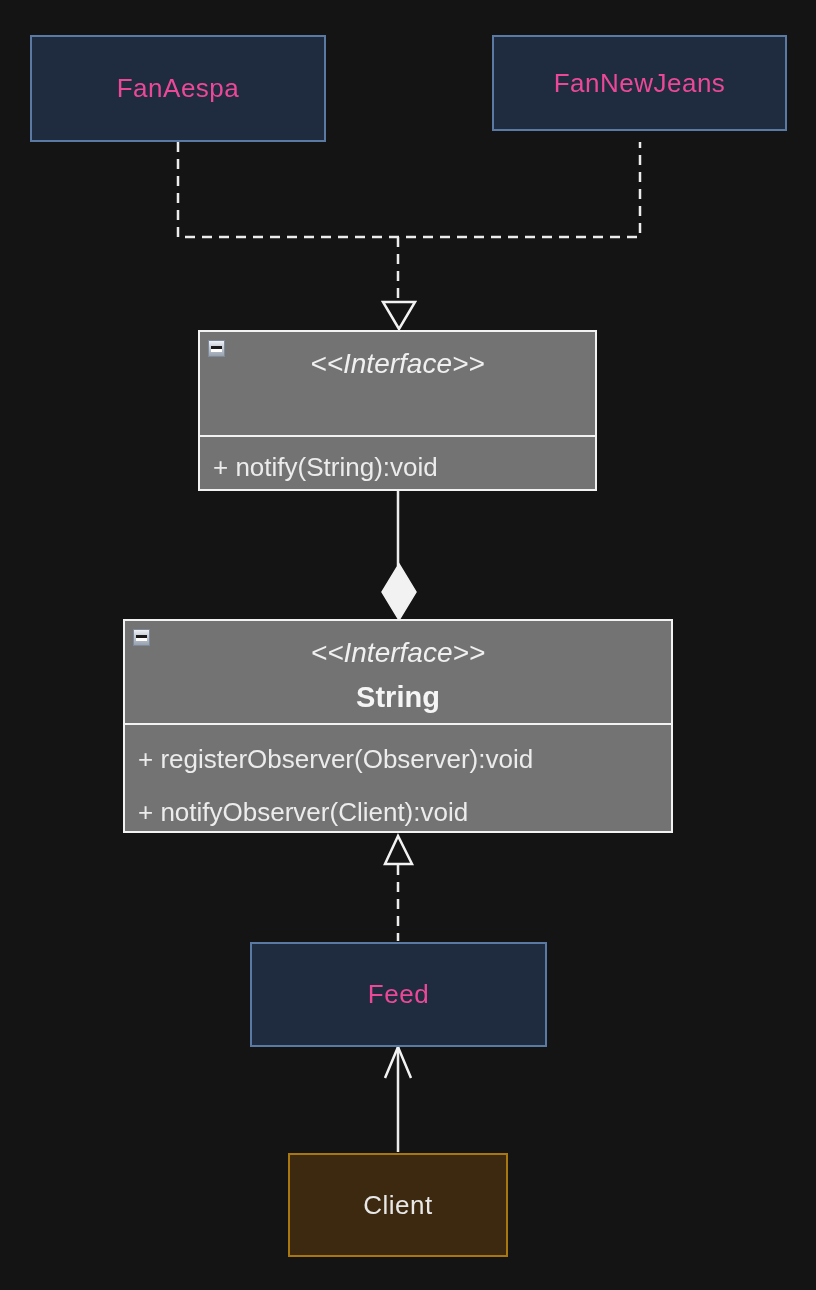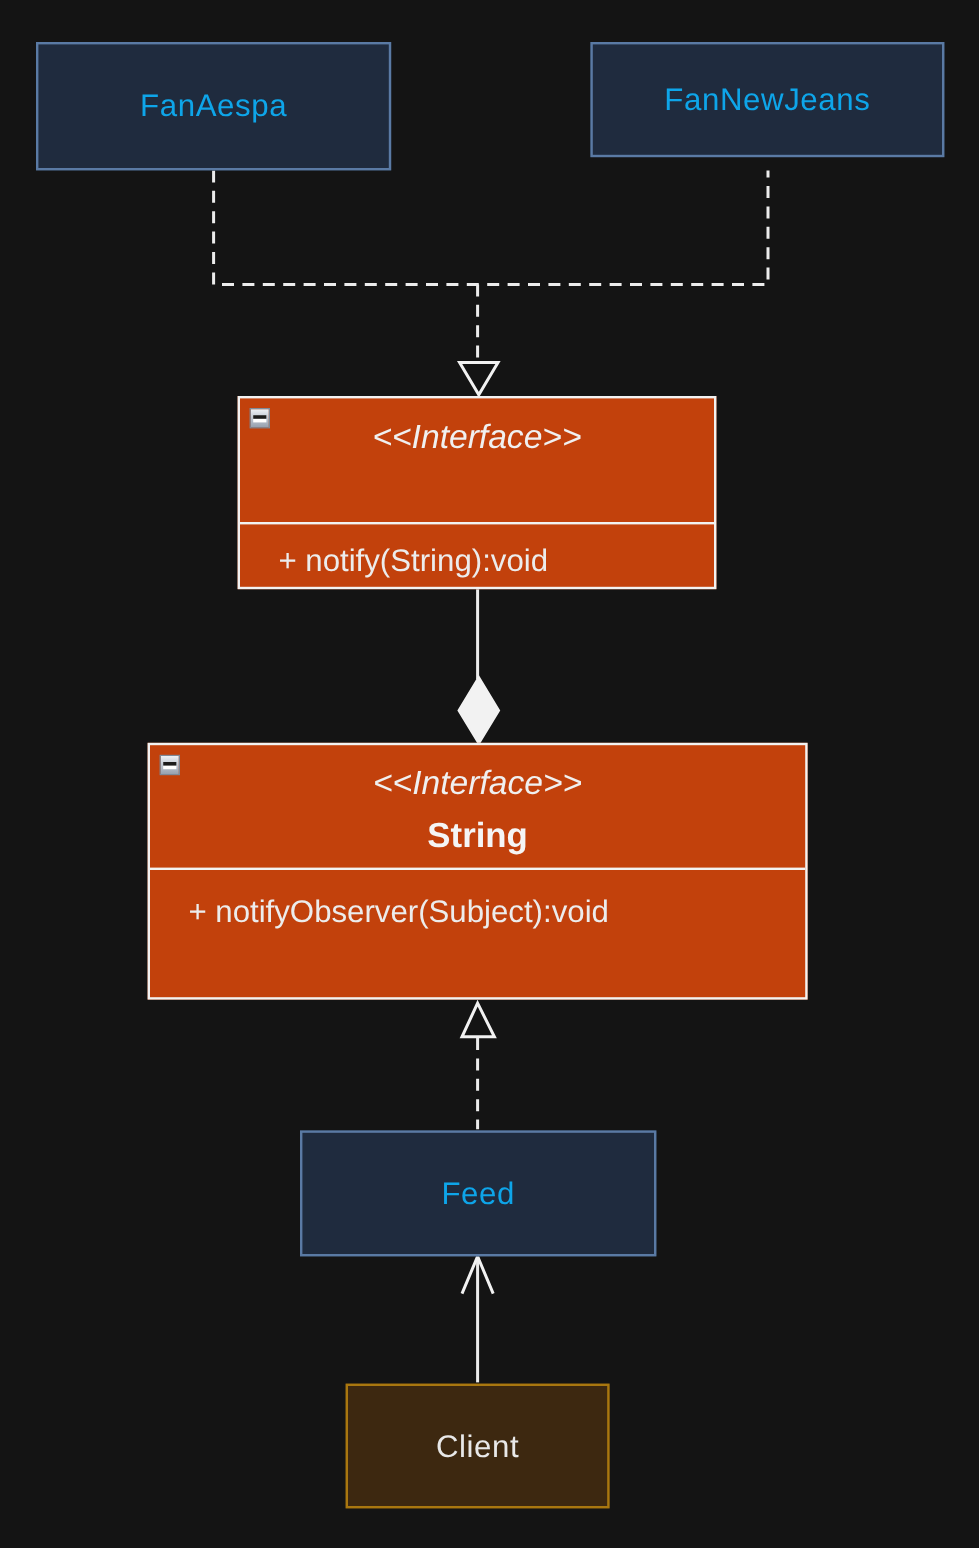--- a/index.html
+++ b/index.html
@@ -9,54 +9,54 @@
     background:#141414;
     font-family:"Liberation Sans", sans-serif;
     overflow:hidden;
   }
   .edges-svg { position:absolute; left:0; top:0; width:816px; height:1290px; }
 
   
   .node {
     position:absolute; box-sizing:border-box;
     display:flex; align-items:center; justify-content:center;
-    font-size:26px; color:#0ea5e9; letter-spacing:0.5px;
+    font-size:26px; color:#ec4899; letter-spacing:0.5px;
   }
   .node-blue  { background:#1f2b3e; border:2px solid #5a7aa4; }
   .node-brown { background:#3d2810; border:2px solid #a9770f; color:#e8e8e8; }
 
   .fan-aespa    { left:30px;  top:35px;   width:296px; height:107px; }
   .fan-newjeans { left:492px; top:35px;   width:295px; height:96px; }
   .feed-node    { left:250px; top:942px;  width:297px; height:105px; }
   .client-node  { left:288px; top:1153px; width:220px; height:104px; }
 
   
   .uml {
     position:absolute; box-sizing:border-box;
-    border:2px solid #f2f2f2; background:#c2410c; color:#ededed;
+    border:2px solid #f2f2f2; background:#737373; color:#ededed;
   }
   .uml-observer { left:198px; top:330px; width:399px; height:161px; }
   .uml-subject  { left:123px; top:619px; width:550px; height:214px; }
 
   .uml-header {
     position:relative; box-sizing:border-box;
     border-bottom:2px solid #f2f2f2; text-align:center;
     padding-top:10px;
   }
   .uml-observer .uml-header { height:105px; }
   .uml-subject  .uml-header { height:104px; }
   .stereotype { font-style:italic; font-size:28px; line-height:44px; color:#f0f0f0; }
   .uml-name   { font-weight:bold;  font-size:29px; line-height:44px; color:#f5f5f5; }
 
   .uml-methods { box-sizing:border-box; font-size:26px; }
   .uml-observer .uml-methods { padding-top:6px; }
   .uml-subject  .uml-methods { padding-top:8px; }
   .method-row {
     display:flex; align-items:center;
-    padding-left:13px; color:#ececec; white-space:nowrap;margin-left:19px;
+    padding-left:13px; color:#ececec; white-space:nowrap;
   }
   .uml-observer .method-row { height:48px; }
   .uml-subject  .method-row { height:53px; }
 
   
   .collapse-icon {
     position:absolute; left:8px; top:8px; width:17px; height:17px;
     box-sizing:border-box; border:1px solid #7e8a99;
     background:linear-gradient(180deg,#eef1f5 0%,#c3cad4 45%,#97a1af 100%);
     cursor:pointer;
@@ -105,21 +105,22 @@
     </div>
   </div>
 
   <div class="uml uml-subject">
     <div class="uml-header">
       <span class="collapse-icon"></span>
       <div class="stereotype">&lt;&lt;Interface&gt;&gt;</div>
       <div class="uml-name">String</div>
     </div>
     <div class="uml-methods">
-      <div class="method-row">+ notifyObserver(Subject):void</div>
+      <div class="method-row">+ registerObserver(Observer):void</div>
+      <div class="method-row">+ notifyObserver(Client):void</div>
     </div>
   </div>
 
   <div class="node node-blue feed-node">
     <span>Feed</span>
   </div>
 
   <div class="node node-brown client-node">
     <span>Client</span>
   </div>

